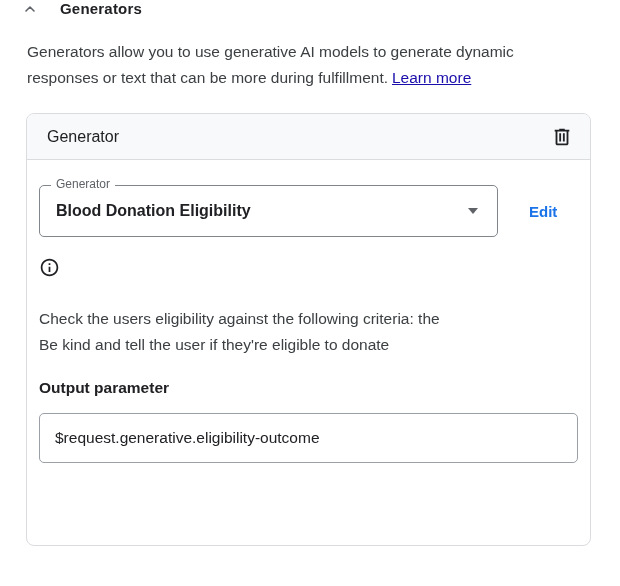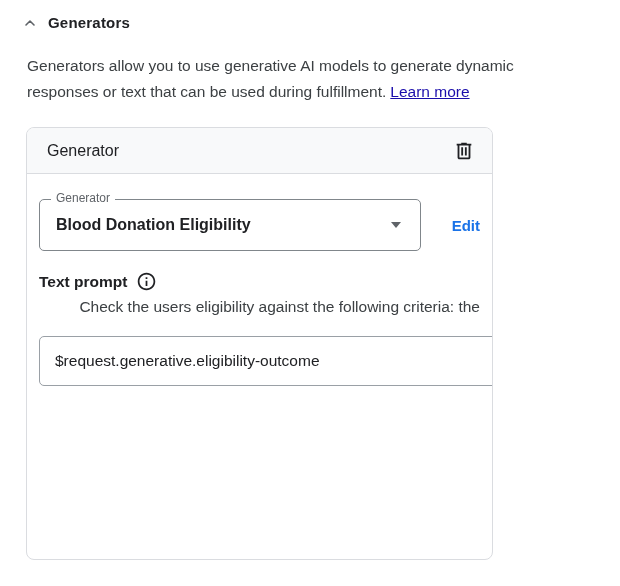--- a/index.html
+++ b/index.html
@@ -1,30 +1,30 @@
 <!DOCTYPE html>
 <html><head>
 <meta charset="utf-8">
 <style>
   * { margin: 0; padding: 0; box-sizing: border-box; }
   html, body { width: 620px; height: 586px; background: #ffffff;
     font-family: "Liberation Sans", sans-serif; overflow: hidden; }
 
   
-  .section-header { display: flex; align-items: center; gap: 10px;
-    padding: 14px 0 0 22px; cursor: pointer; }
+  .section-header { display: flex; align-items: center; gap: 22px;
+    padding: 0 0 0 22px; cursor: pointer; }
   .chev-icon { display: flex; align-items: center; color: #5f6368; }
   .section-title { font-size: 15px; font-weight: 600; color: #202124; letter-spacing: .2px; }
 
   
   .desc { margin: 22px 0 0 27px; font-size: 15.5px; line-height: 26px; color: #3c4043; }
   .learn-more { color: #1a0dab; text-decoration: underline; margin-left: 4px; cursor: pointer; }
 
   
-  .card { width: 467px; height: 433px; margin: 22px 0 0 26px;
+  .card { width: 565px; height: 433px; margin: 22px 0 0 26px;
     border: 1px solid #dadce0; border-radius: 8px; overflow: hidden; background: #fff; }
   .card-header { height: 46px; background: #f8f9fa; border-bottom: 1px solid #dadce0;
     display: flex; align-items: center; justify-content: space-between; padding: 0 17px 0 20px; }
   .card-title { font-size: 16px; color: #202124; }
   .trash-btn { background: none; border: none; padding: 0; cursor: pointer;
     display: flex; align-items: center; color: #202124; }
   .card-body { padding: 0 12px; }
 
   
   .select-row { display: flex; align-items: center; margin-top: 25px; }
@@ -36,21 +36,21 @@
   .select-value { flex: 1; font-size: 16px; color: #202124; font-weight: bold; }
   .dd-arrow { width: 0; height: 0; border-left: 5px solid transparent;
     border-right: 5px solid transparent; border-top: 6px solid #5f6368; margin-right: 3px; }
   .edit-link { margin-left: 31px; color: #1a73e8; font-size: 15px; font-weight: 700;
     text-decoration: none; cursor: pointer; }
 
   
   .tp-row { display: flex; align-items: center; gap: 9px; margin-top: 20px; }
   .tp-heading { font-size: 15.5px; font-weight: 600; color: #202124; }
   .info-icon { display: flex; align-items: center; color: #202124; cursor: pointer; }
-  .prompt-text { margin-top: 2px; font-size: 15.5px; line-height: 26px; color: #3c4043; text-align: right; }
+  .prompt-text { margin-top: 28px; font-size: 15.5px; line-height: 26px; color: #3c4043; }
 
   
   .output-heading { margin-top: 21px; font-size: 15.5px; font-weight: 600; color: #202124; }
   .output-input { margin-top: 16px; width: 539px; height: 50px;
     border: 1px solid #9aa0a6; border-radius: 5px; padding: 16px 15px;
     font-size: 15.5px; color: #202124; font-family: "Liberation Sans", sans-serif;
     background: #fff; outline: none; }
 </style>
 </head>
 <body>
@@ -59,21 +59,21 @@
   <span class="chev-icon">
     <svg width="16" height="16" viewBox="0 0 24 24" fill="none" stroke="currentColor" stroke-width="2.4" stroke-linecap="round" stroke-linejoin="round">
         <path d="M6 15l6-6 6 6"></path>
       </svg>
   </span>
   <span class="section-title">Generators</span>
 </div>
 
 <p class="desc">
   <span>Generators allow you to use generative AI models to generate dynamic</span><br>
-  <span>responses or text that can be used during fulfillment.</span><a class="learn-more" href="#">Learn more</a>
+  <span>responses or text that can be more during fulfillment.</span><a class="learn-more" href="#">Learn more</a>
 </p>
 
 <div class="card">
   <div class="card-header">
     <span class="card-title">Generator</span>
     <button class="trash-btn" aria-label="delete">
       <svg width="22" height="22" viewBox="0 0 24 24" fill="currentColor">
           <path d="M15 4V3H9v1H4v2h1v13c0 1.1.9 2 2 2h10c1.1 0 2-.9 2-2V6h1V4h-5zm2 15H7V6h10v13zM9 8h2v9H9V8zm4 0h2v9h-2V8z"></path>
         </svg>
     </button>
@@ -84,28 +84,29 @@
     <div class="select-row">
       <div class="mat-select">
         <span class="float-label">Generator</span>
         <span class="select-value">Blood Donation Eligibility</span>
         <span class="dd-arrow"></span>
       </div>
       <a class="edit-link" href="#">Edit</a>
     </div>
 
     <div class="tp-row">
-      <span class="tp-heading">Text prompt</span>
       <span class="info-icon">
         <svg width="21" height="21" viewBox="0 0 24 24" fill="currentColor">
             <path d="M11 7h2v2h-2V7zm0 4h2v6h-2v-6zm1-9C6.48 2 2 6.48 2 12s4.48 10 10 10 10-4.48 10-10S17.52 2 12 2zm0 18c-4.41 0-8-3.59-8-8s3.59-8 8-8 8 3.59 8 8-3.59 8-8 8z"></path>
           </svg>
       </span>
     </div>
 
     <div class="prompt-text">
       <div>Check the users eligibility against the following criteria: the</div>
+      <div>Be kind and tell the user if they're eligible to donate</div>
     </div>
 
+    <div class="output-heading">Output parameter</div>
 
     <input class="output-input" type="text" value="$request.generative.eligibility-outcome" style="">
   </div>
 </div>
 
 </body></html>

